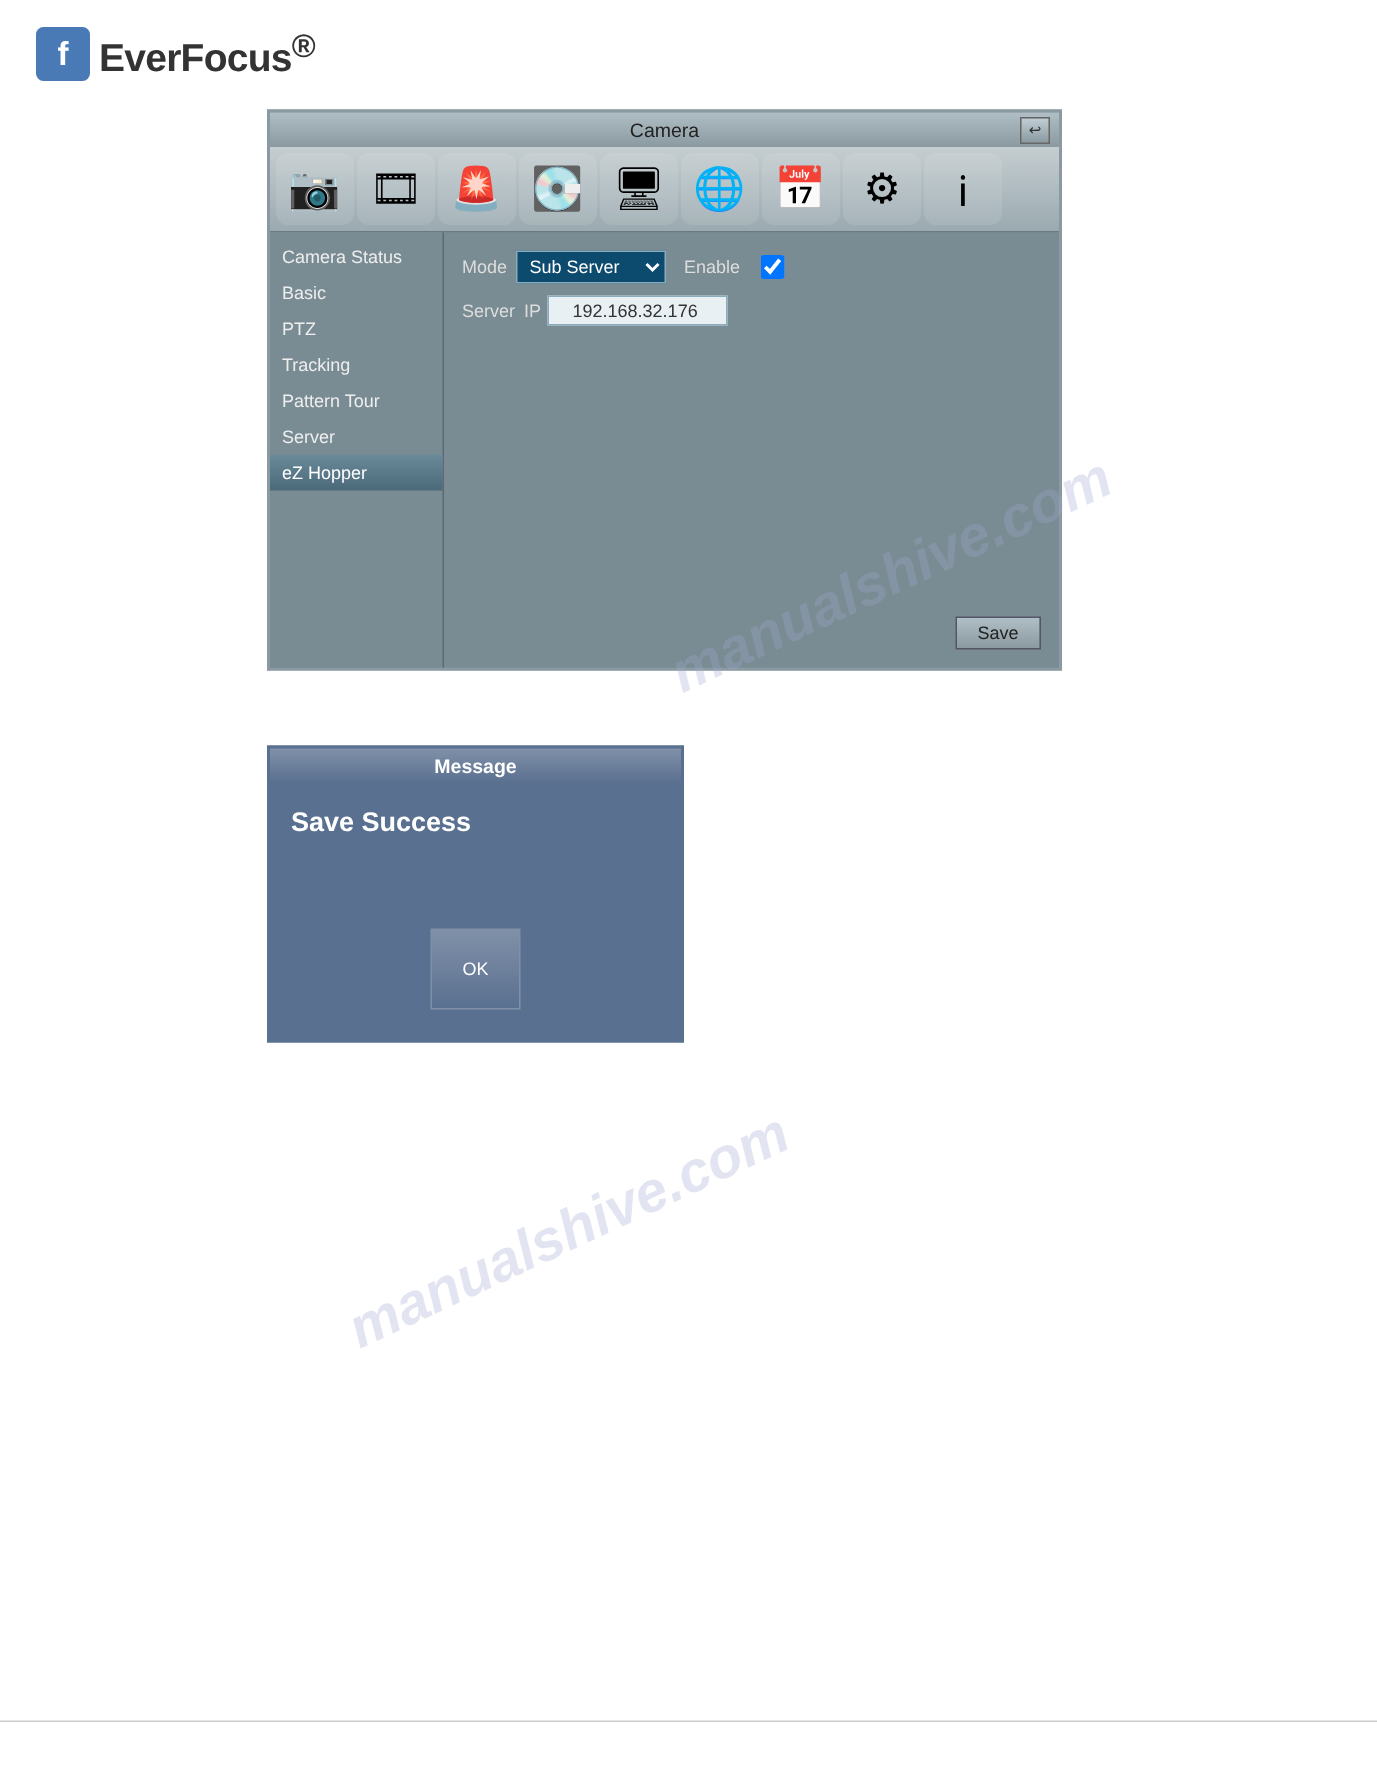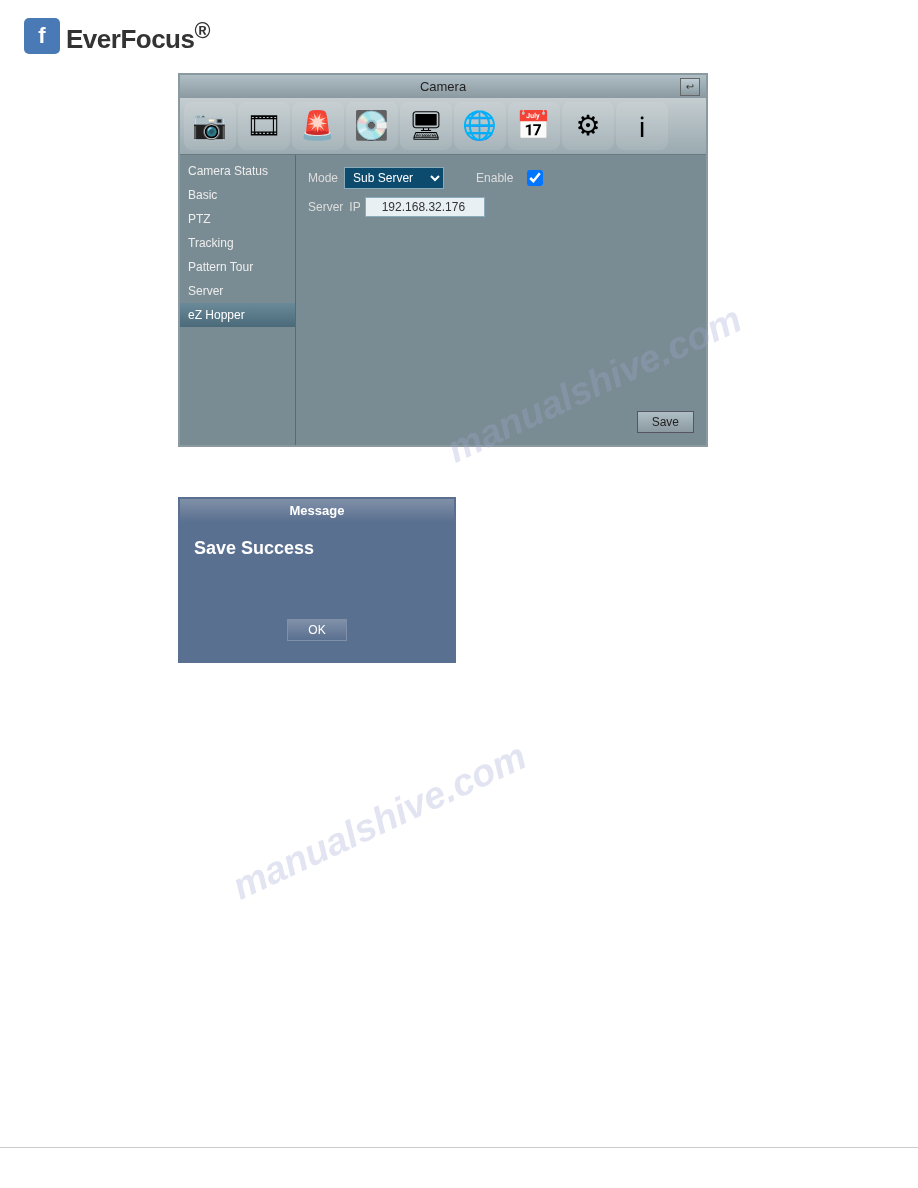--- a/index.html
+++ b/index.html
@@ -199,21 +199,21 @@
       color: #fff;
       font-weight: bold;
       margin-bottom: 60px;
     }
     .dialog-ok-btn {
       display: block;
       margin: 0 auto;
       width: 60px;
       background: linear-gradient(to bottom, #8090a8, #5a7090);
       border: 1px solid #8090a8;
-      padding: 3px 0;
+      padding: 19px 0;
       text-align: center;
       font-size: 12px;
       color: #fff;
       cursor: pointer;
     }
 
     
     .bottom-divider {
       position: absolute;
       bottom: 40px;
@@ -267,21 +267,21 @@
     </div>
 
     <div class="content-area">
       <div class="field-row">
         <span class="field-label">Mode</span>
         <select class="field-select">
           <option>Sub Server</option>
           <option>Main Server</option>
           <option>None</option>
         </select>
-        <span class="field-checkbox-label" style="margin-left:32px;text-align:right;">Enable</span>
+        <span class="field-checkbox-label" style="margin-left:12px;text-align:right;">Enable</span>
         <input type="checkbox" class="field-checkbox" checked="" style="">
       </div>
       <div class="field-row">
         <span class="field-label">Server</span>
         <span class="field-label" style="margin-right:4px;">IP</span>
         <input type="text" class="field-input" value="192.168.32.176" style="">
       </div>
       <button class="save-btn">Save</button>
     </div>
   </div>

